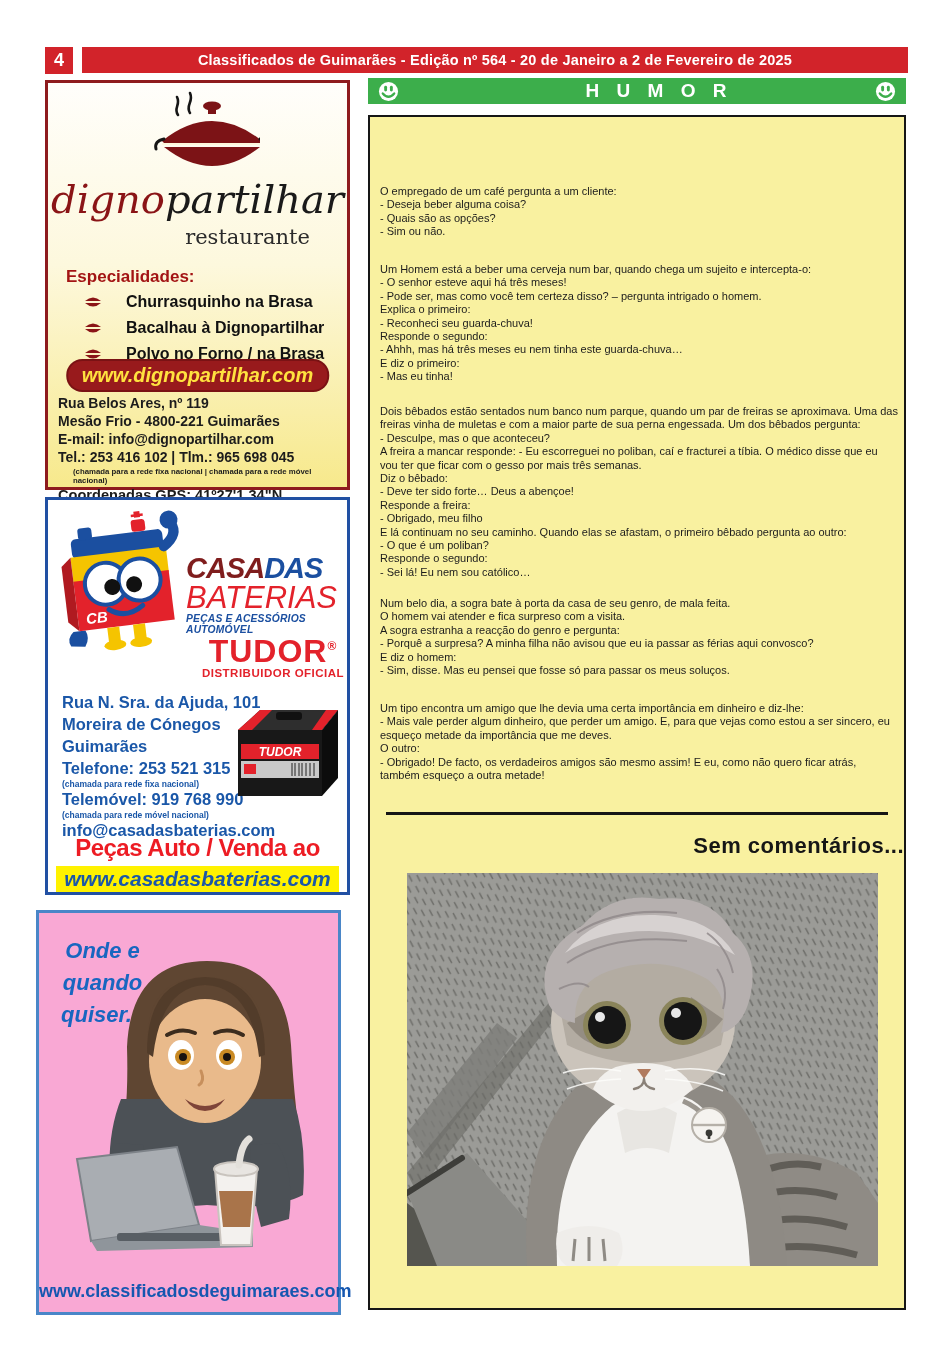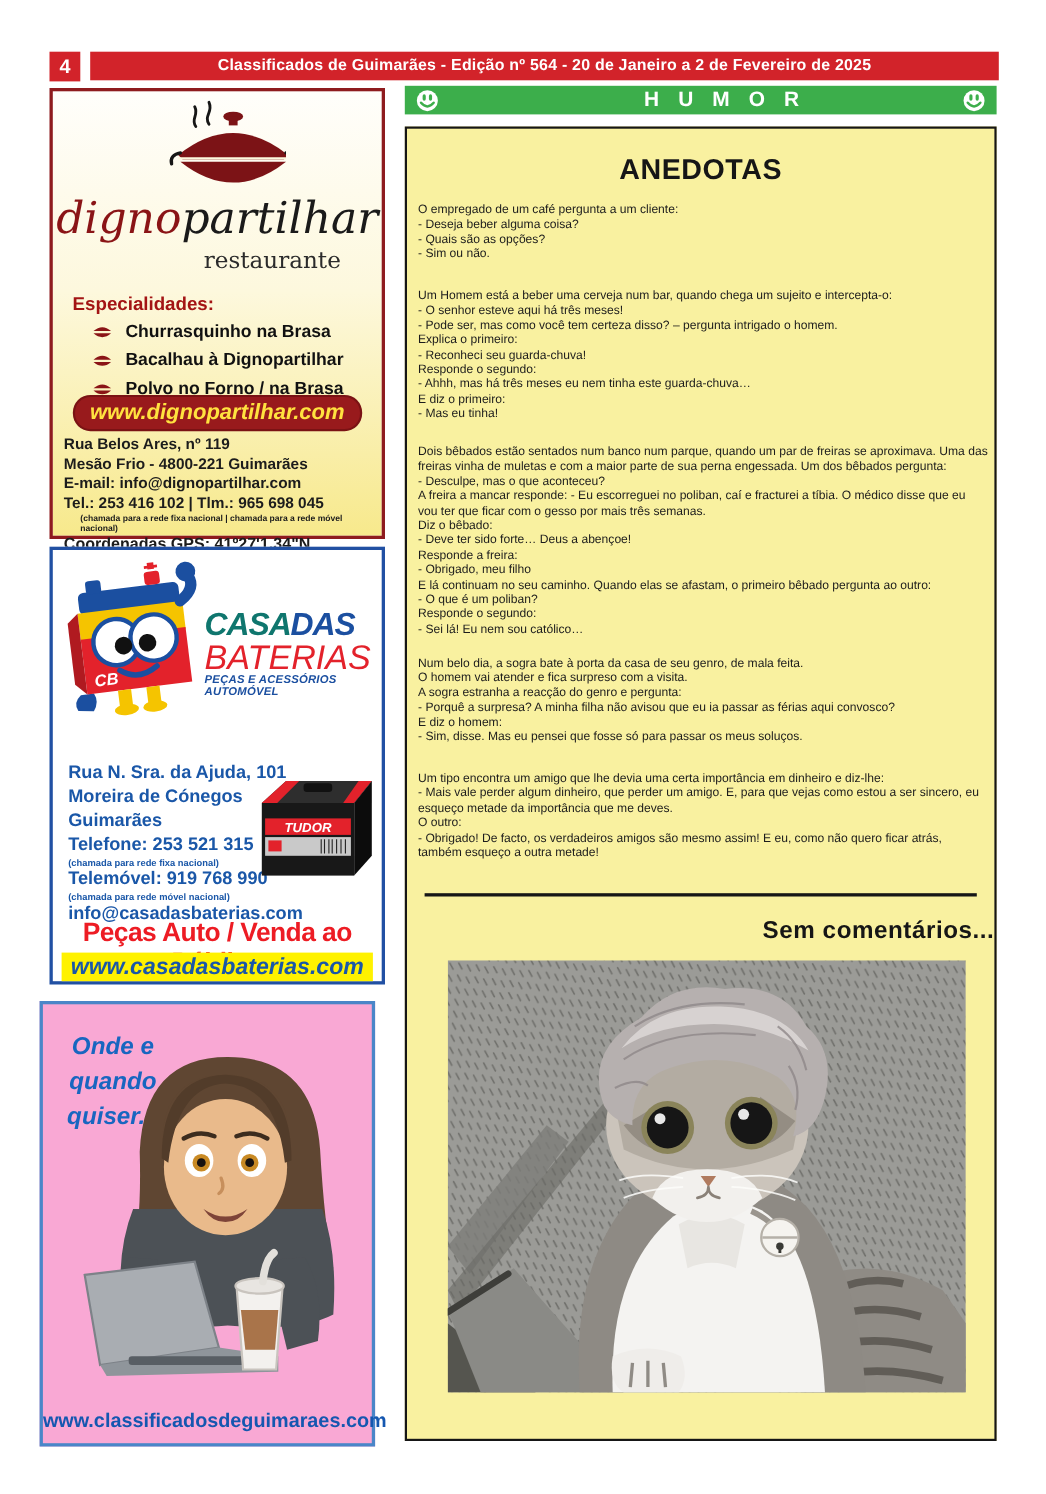--- a/index.html
+++ b/index.html
@@ -14,32 +14,32 @@
   
   .ad-rest{position:absolute;left:45px;top:80px;width:305px;height:410px;border:3px solid #8e1b1e;box-sizing:border-box;
     background:linear-gradient(180deg,#fffefb 0%,#fdf8dd 45%,#f7e98c 100%);}
   .rest-logo{position:absolute;left:92px;top:6px;}
   .rest-brand{position:absolute;left:0;top:96px;width:100%;text-align:center;font-family:"DejaVu Serif",serif;
     font-style:italic;font-size:40px;line-height:1;}
   .rest-brand .b1{color:#8a1416;} .rest-brand .b2{color:#1a1a1a;}
   .rest-sub{position:absolute;left:0;top:142px;width:100%;text-align:center;padding-left:100px;box-sizing:border-box;
     font-family:"DejaVu Serif",serif;font-size:21px;color:#2b2b2b;}
   .rest-spec-title{position:absolute;left:18px;top:184px;font-weight:bold;font-size:17px;color:#a31414;}
-  .spec-item{position:absolute;left:36px;width:260px;display:flex;align-items:center;gap:12px;
+  .spec-item{position:absolute;left:36px;width:260px;display:flex;align-items:center;gap:24px;
     font-weight:bold;font-size:16px;color:#111;}
   .rest-site{position:absolute;left:50%;transform:translateX(-50%);top:278px;background:#981a1c;color:#ffe23f;
     font-weight:bold;font-style:italic;font-size:20px;padding:3px 14px;border-radius:14px;white-space:nowrap;
     box-shadow:0 0 0 2px #7a1214;}
   .rest-contact{position:absolute;left:10px;top:312px;width:288px;color:#1c1c1c;font-weight:bold;font-size:14px;line-height:1.28;}
   .rest-contact .tiny{font-size:7.8px;line-height:1.2;padding-left:15px;}
   .rest-contact .gps{font-size:14.6px;margin-top:1px;}
 
   .ad-batt{position:absolute;left:45px;top:497px;width:305px;height:398px;border:3px solid #2150a3;box-sizing:border-box;background:#ffffff;}
   .cb-logo-line1{position:absolute;left:138px;top:52px;font-weight:bold;font-style:italic;font-size:29px;letter-spacing:-1px;}
-  .cb-logo-line1 .c1{color:#0f766e;font-style:italic;} .cb-logo-line1 .c2{color:#1b4fa0;}
+  .cb-logo-line1 .c1{color:#7f1d1d;font-style:italic;} .cb-logo-line1 .c2{color:#1b4fa0;}
   .cb-logo-line2{position:absolute;left:138px;top:80px;font-weight:normal;font-style:italic;font-size:31px;letter-spacing:0px;color:#e3222b;}
   .cb-tagline{position:absolute;left:138px;top:113px;font-size:10.3px;font-weight:bold;font-style:italic;color:#1b4fa0;letter-spacing:.2px;}
   .tudor-wrap{position:absolute;left:150px;top:135px;width:150px;text-align:center;}
   .tudor-main{font-weight:bold;font-size:32px;color:#e3222b;letter-spacing:1px;line-height:1;}
   .tudor-main sup{font-size:12px;}
   .tudor-sub{font-weight:bold;font-size:11.5px;color:#e3222b;letter-spacing:.5px;}
   .batt-addr{position:absolute;left:14px;top:192px;color:#1a57a8;font-weight:bold;font-size:16.5px;line-height:1.33;}
   .batt-addr .tiny{font-size:8.5px;line-height:1.1;}
   .batt-tag{position:absolute;left:0;top:334px;width:100%;text-align:center;color:#ed1c24;font-weight:bold;font-size:24px;
     font-stretch:condensed;letter-spacing:-.5px;}
@@ -144,20 +144,24 @@
         <rect x="74" y="118" width="12" height="16" fill="#f5c400"></rect>
         <ellipse cx="54" cy="136" rx="11" ry="5" fill="#f5c400"></ellipse>
         <ellipse cx="80" cy="136" rx="11" ry="5" fill="#f5c400"></ellipse>
         <text x="28" y="112" font-family="Liberation Sans,sans-serif" font-size="15" font-weight="bold" font-style="italic" fill="#fff">CB</text>
       </g>
     </svg>
     <div class="cb-logo-line1"><span class="c1">CASA</span><span class="c2">DAS</span></div>
     <div class="cb-logo-line2">BATERIAS</div>
     <div class="cb-tagline">PEÇAS E ACESSÓRIOS AUTOMÓVEL</div>
 
+    <div class="tudor-wrap">
+      <div class="tudor-main"><span>TUDOR</span><sup>®</sup></div>
+      <div class="tudor-sub">DISTRIBUIDOR OFICIAL</div>
+    </div>
 
     <div class="batt-addr">
       <div>Rua N. Sra. da Ajuda, 101</div>
       <div>Moreira de Cónegos</div>
       <div>Guimarães</div>
       <div>Telefone: 253 521 315</div>
       <div class="tiny">(chamada para rede fixa nacional)</div>
       <div>Telemóvel: 919 768 990</div>
       <div class="tiny">(chamada para rede móvel nacional)</div>
       <div>info@casadasbaterias.com</div>
@@ -232,21 +236,20 @@
     <span class="humor-title">H U M O R</span>
     <svg width="21" height="21" viewBox="0 0 22 22">
       <circle cx="11" cy="11" r="10" fill="#ffffff"></circle>
       <rect x="6.5" y="5" width="3" height="6" rx="1.5" fill="#3cae4b"></rect>
       <rect x="12.5" y="5" width="3" height="6" rx="1.5" fill="#3cae4b"></rect>
       <path d="M5,13 q6,7 12,0" fill="none" stroke="#3cae4b" stroke-width="2.4" stroke-linecap="round"></path>
     </svg>
   </div>
 
   <div class="panel">
-    <div class="anedotas">ANEDOTAS</div>
     <div class="joke" style="top:68px;">O empregado de um café pergunta a um cliente:
 - Deseja beber alguma coisa?
 - Quais são as opções?
 - Sim ou não.</div>
     <div class="joke" style="top:146px;">Um Homem está a beber uma cerveja num bar, quando chega um sujeito e intercepta-o:
 - O senhor esteve aqui há três meses!
 - Pode ser, mas como você tem certeza disso? – pergunta intrigado o homem.
 Explica o primeiro:
 - Reconheci seu guarda-chuva!
 Responde o segundo:

